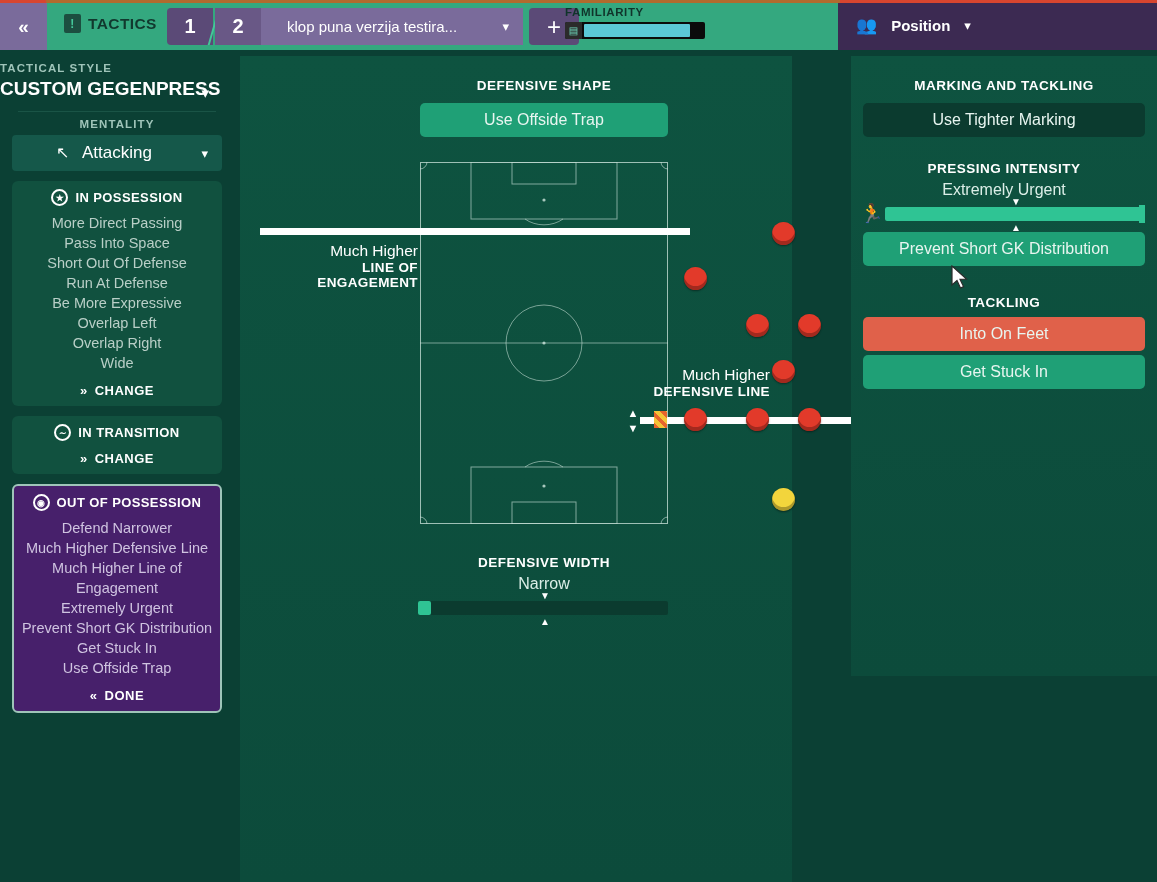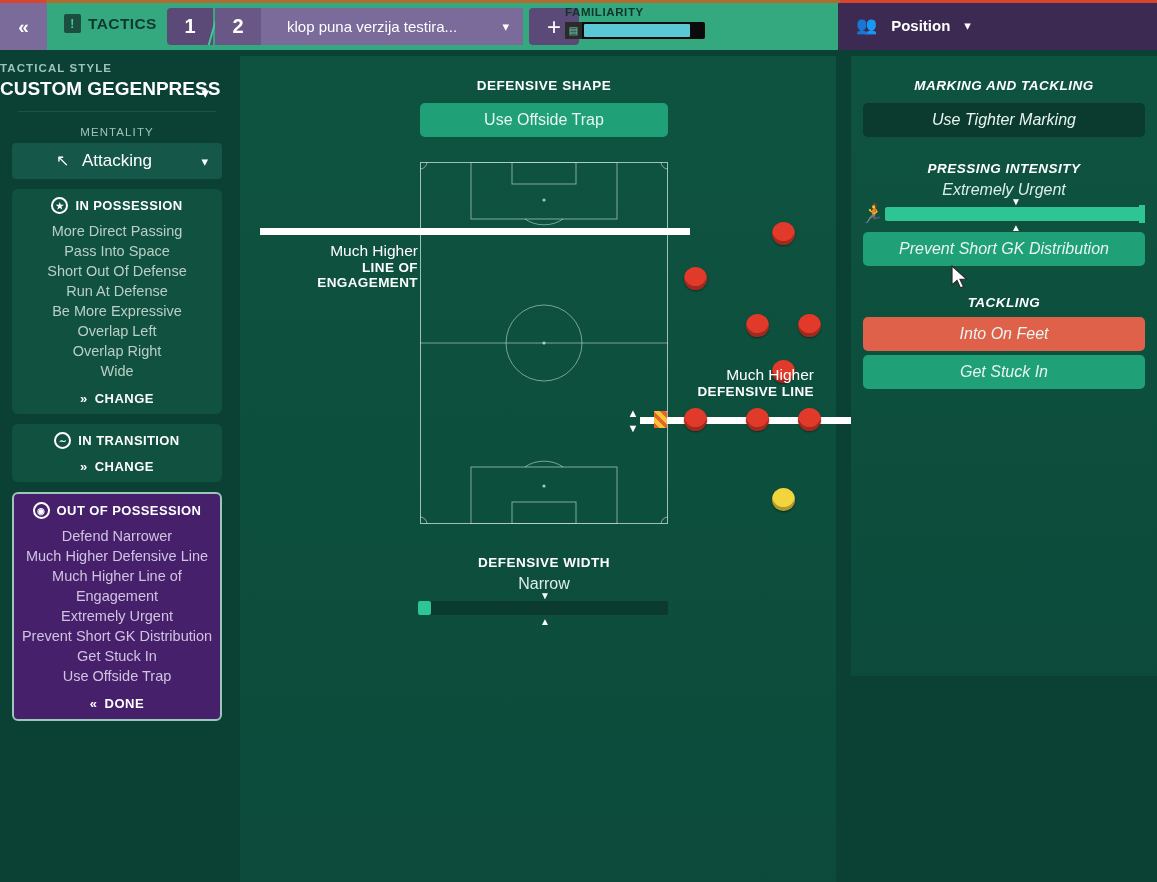--- a/index.html
+++ b/index.html
@@ -53,42 +53,42 @@
   .chev{font-size:13px;}
 
   
   .sidebar{position:absolute;left:0;top:50px;width:234px;height:832px;background:#0b4034;}
   .tstyle{padding-top:12px;text-align:left;position:relative;}
   .tstyle .cap{color:#9fc4b9;font-size:11.5px;font-weight:bold;letter-spacing:1.1px;}
   .tstyle .val{color:#ffffff;font-size:19px;font-weight:bold;line-height:23px;margin-top:3px;}
   .tstyle .chev2{position:absolute;right:25px;top:34px;color:#fff;font-size:15px;cursor:pointer;}
   .divider{height:1px;background:#1a5446;margin:11px 18px 0 18px;}
 
-  .mentality-cap{color:#9fc4b9;font-size:11.5px;font-weight:normal;letter-spacing:1.1px;text-align:center;margin-top:14px;}
+  .mentality-cap{color:#9fc4b9;font-size:11.5px;font-weight:bold;letter-spacing:1.1px;text-align:center;margin-top:6px;}
   .mentality-box{margin:5px 12px 0 12px;height:36px;background:#15584a;border-radius:4px;
       display:flex;align-items:center;justify-content:center;position:relative;cursor:pointer;}
   .mentality-box .arrow-ic{position:absolute;left:44px;top:8px;color:#fff;font-size:16px;}
   .mentality-box .mtxt{color:#ffffff;font-size:17px;}
   .mentality-box .chev3{position:absolute;right:14px;color:#fff;font-size:13px;}
 
   .card{margin:10px 12px 0 12px;border-radius:6px;padding:8px 6px 8px 6px;}
   .card.green{background:#11513f;}
   .card.purple{background:#47206b;border:2px solid #9fc4b9;}
   .card-title{display:flex;align-items:center;justify-content:center;gap:7px;
       color:#fff;font-size:13px;font-weight:bold;letter-spacing:.4px;}
   .circ-ic{width:17px;height:17px;border-radius:50%;border:2px solid #fff;
       display:flex;align-items:center;justify-content:center;font-size:9px;color:#fff;box-sizing:border-box;}
   .card ul{list-style:none;margin:7px 0 0 0;padding:0;}
   .card ul li{color:#b9cfc7;font-size:14.5px;line-height:20px;text-align:center;}
   .card.purple ul li{color:#cfc3e0;}
   .card-action{margin-top:10px;display:flex;align-items:center;justify-content:center;gap:7px;
       color:#fff;font-size:13px;font-weight:bold;letter-spacing:.5px;cursor:pointer;}
 
   
-  .centre{position:absolute;left:240px;top:56px;width:596px;height:826px;
+  .centre{position:absolute;left:240px;top:56px;width:552px;height:826px;
       background:linear-gradient(180deg,#0e5340 0%,#0c4b3b 100%);}
   .sec-head{text-align:center;color:#fff;font-size:13.5px;font-weight:bold;letter-spacing:.5px;}
   .pill{height:34px;border-radius:5px;display:flex;align-items:center;justify-content:center;
       color:#e8f5f0;font-size:16px;cursor:pointer;}
   .pill.on{background:#1fa076;}
   .pill.off{background:#0b3b2f;}
   .pill.red{background:#e0614a;}
 
   .pitch{position:absolute;left:180px;top:106px;width:248px;height:362px;}
   .pl{position:absolute;width:23px;height:23px;border-radius:50%;background:#e23a2a;
@@ -105,21 +105,21 @@
   .lbl-strong{font-size:13.5px;font-weight:bold;letter-spacing:.4px;}
 
   .slider{position:relative;height:14px;background:#0b3b2f;border-radius:2px;}
   .slider .sfill{position:absolute;left:0;top:0;height:14px;background:#2fc494;border-radius:2px;}
   .slider .cap-r{position:absolute;right:0;top:-2px;width:6px;height:18px;background:#2fc494;}
   .mark-dn{position:absolute;color:#fff;font-size:10px;line-height:10px;}
   .mark-up{position:absolute;color:#fff;font-size:10px;line-height:10px;}
 
   
   .rightp{position:absolute;left:851px;top:56px;width:306px;height:620px;
-      background:linear-gradient(180deg,#0e5340 0%,#0c4b3b 100%);font-style:italic;}
+      background:linear-gradient(180deg,#0e5340 0%,#0c4b3b 100%);}
 </style>
 </head>
 <body>
 
 <div class="app">
 
   <div class="topbar">
     <div class="topbar-accentline"></div>
 
     <div class="greenband"></div>

